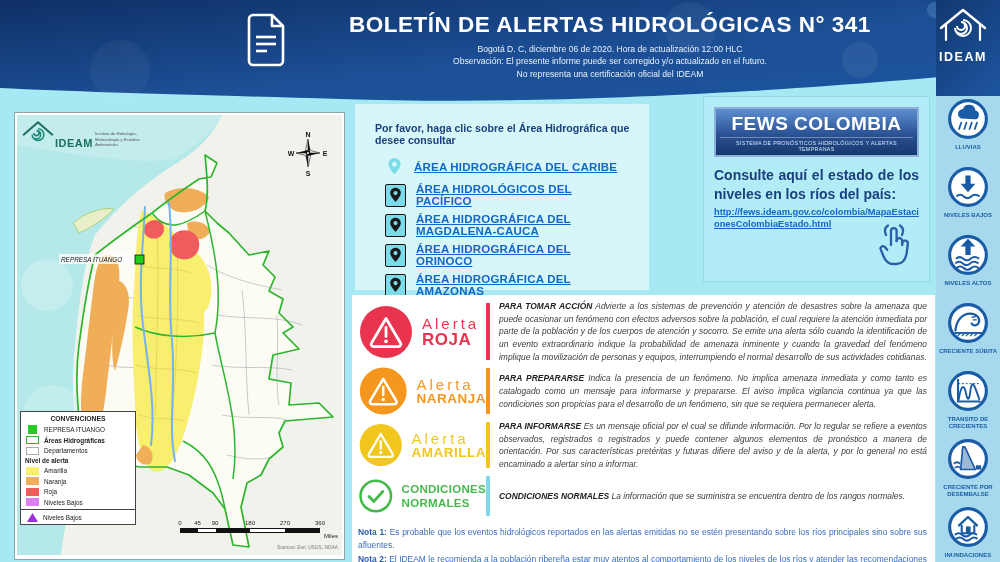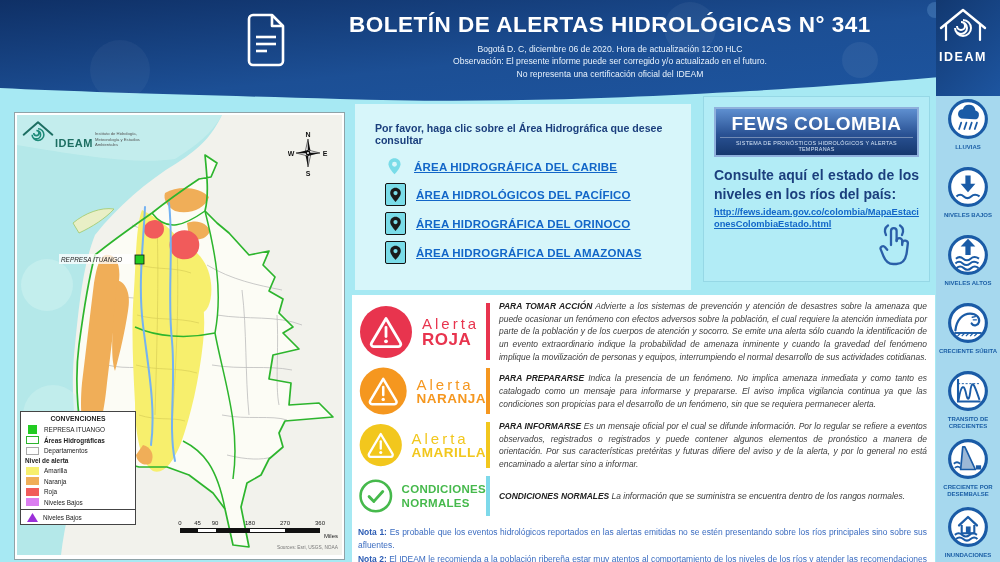--- a/index.html
+++ b/index.html
@@ -44,21 +44,21 @@
   .lbold{font-weight:bold;}
   .scalebar{position:absolute;right:4px;bottom:16px;width:158px;font-size:6px;color:#222;}
   .ticks{position:relative;height:8px;width:140px;}
   .ticks span{position:absolute;transform:translateX(-50%);}
   .bar{width:140px;height:5px;border:1px solid #111;display:flex;box-sizing:border-box;}
   .bar i{display:block;height:100%;}
   .miles{text-align:right;width:158px;margin-top:0px;}
   .sources{position:absolute;right:4px;bottom:5px;font-size:4.8px;color:#777;}
 
   
-  .links-panel{left:355px;top:104px;width:336px;height:186px;background:#d7f6fa;z-index:2;
+  .links-panel{left:355px;top:104px;width:294px;height:186px;background:#d7f6fa;z-index:2;
                padding:14px 10px 0 14px;box-sizing:border-box;}
   .instruction{font-size:10.6px;font-weight:bold;color:#1b3f7d;margin:4px 0 10px 6px;}
   .link-row{display:flex;align-items:center;margin:6px 16px;}
   .pin-tile{width:19px;height:21px;margin-right:10px;flex:none;display:flex;align-items:center;justify-content:center;}
   .pin-tile.boxed{background:#79dcE8;border:1px solid #111;border-radius:2px;}
   .area-link{font-size:11.5px;font-weight:bold;color:#1266c8;text-decoration:underline;letter-spacing:.2px;cursor:pointer;}
 
   
   .fews-panel{left:703px;top:96px;width:227px;height:186px;background:#b2ecf6;z-index:2;
               border:1px solid #96d8e6;box-sizing:border-box;padding:10px 10px 0 10px;}
@@ -420,20 +420,29 @@
     <div class="link-row">
       <span class="pin-tile boxed">
         <svg width="15" height="18" viewBox="0 0 24 26">
           <path d="M12,1.5 C7,1.5 3.5,5.3 3.5,9.8 C3.5,15.5 12,24 12,24 C12,24 20.5,15.5 20.5,9.8 C20.5,5.3 17,1.5 12,1.5 Z" fill="#1a1a1a"></path>
           <circle cx="12" cy="9.8" r="3.4" fill="#79dce8"></circle>
         </svg>
         </span>
       <span class="area-link">ÁREA HIDROLÓGICOS DEL PACÍFICO</span>
     </div>
 
+    <div class="link-row">
+      <span class="pin-tile boxed">
+        <svg width="15" height="18" viewBox="0 0 24 26">
+          <path d="M12,1.5 C7,1.5 3.5,5.3 3.5,9.8 C3.5,15.5 12,24 12,24 C12,24 20.5,15.5 20.5,9.8 C20.5,5.3 17,1.5 12,1.5 Z" fill="#1a1a1a"></path>
+          <circle cx="12" cy="9.8" r="3.4" fill="#79dce8"></circle>
+        </svg>
+        </span>
+      <span class="area-link">ÁREA HIDROGRÁFICA DEL MAGDALENA-CAUCA</span>
+    </div>
 
     <div class="link-row">
       <span class="pin-tile boxed">
         <svg width="15" height="18" viewBox="0 0 24 26">
           <path d="M12,1.5 C7,1.5 3.5,5.3 3.5,9.8 C3.5,15.5 12,24 12,24 C12,24 20.5,15.5 20.5,9.8 C20.5,5.3 17,1.5 12,1.5 Z" fill="#1a1a1a"></path>
           <circle cx="12" cy="9.8" r="3.4" fill="#79dce8"></circle>
         </svg>
         </span>
       <span class="area-link">ÁREA HIDROGRÁFICA DEL ORINOCO</span>
     </div>

